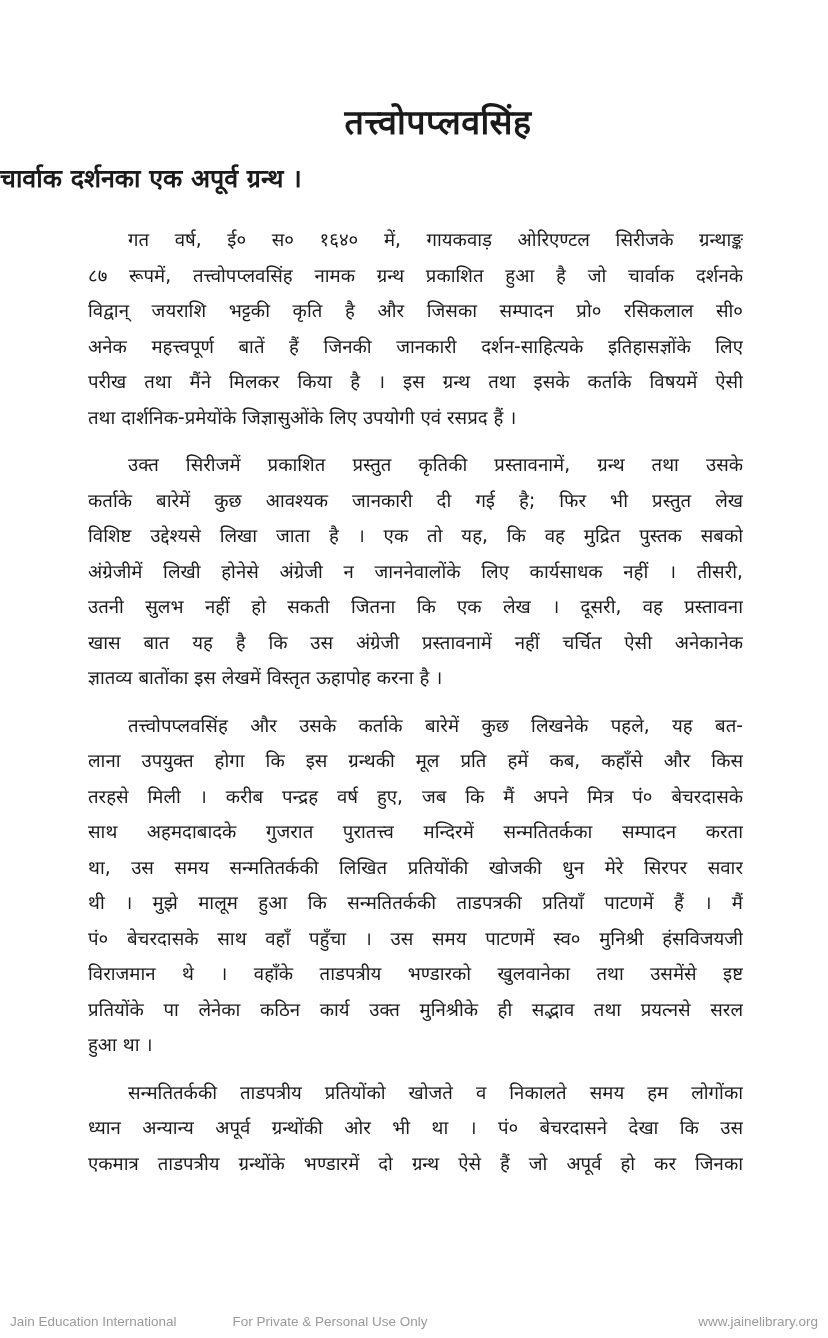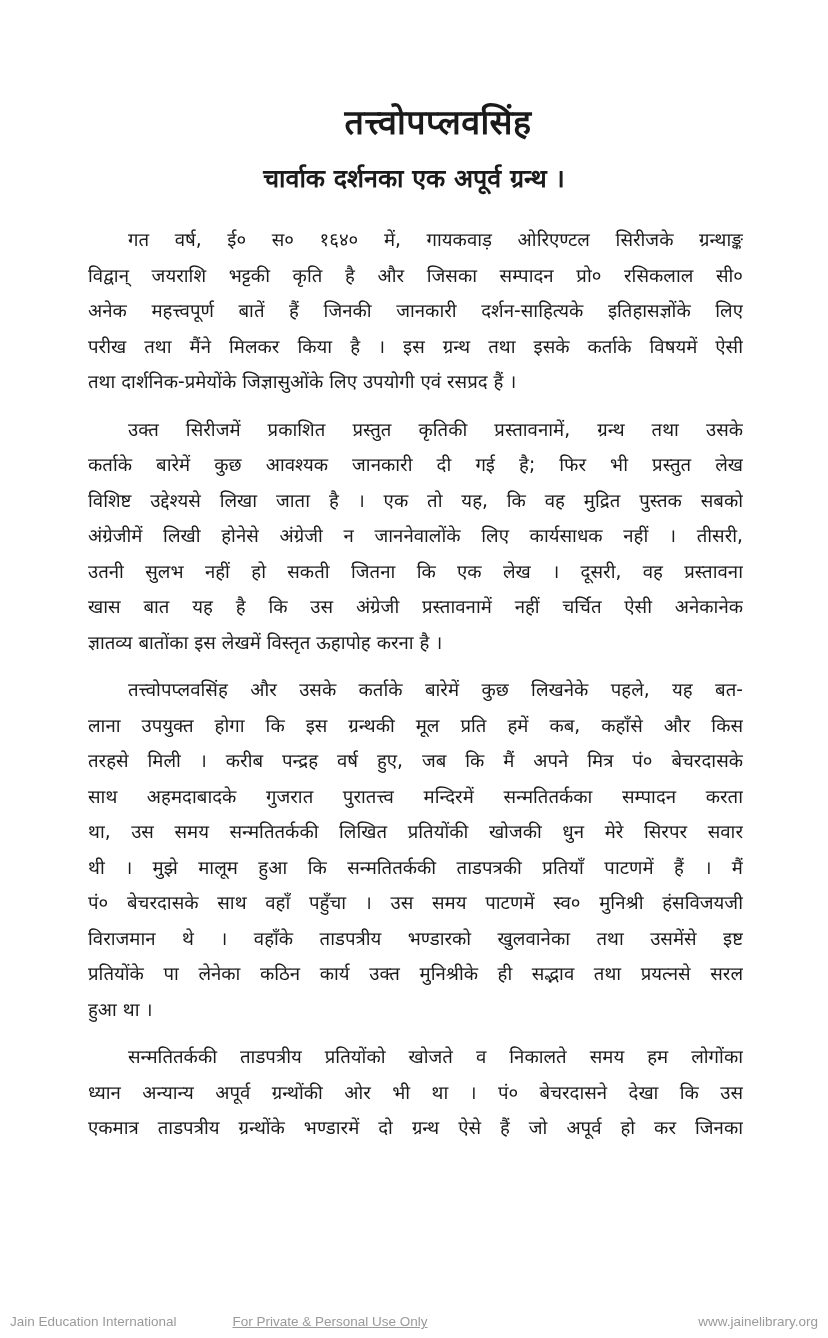--- a/index.html
+++ b/index.html
@@ -1,40 +1,41 @@
 <!DOCTYPE html>
 <html><head>
 <meta charset="utf-8">
 <style>
   html, body { margin: 0; padding: 0; background: #ffffff; }
   body { width: 828px; height: 1338px; position: relative; overflow: hidden; font-family: "DejaVu Sans", sans-serif; color: #1a1a1a; }
   .page { position: absolute; left: 0; top: 0; width: 828px; height: 1338px; }
   .title { position: absolute; top: 98px; left: 0; width: 828px; text-align: center; font-size: 34px; font-weight: bold; letter-spacing: 0.5px; margin-left: 24px; }
-  .subtitle { position: absolute; top: 160px; left: 0; width: 828px; text-align: center; font-size: 25px; font-weight: bold; }
+  .subtitle { position: absolute; top: 160px; left: 0; width: 828px; text-align: left; font-size: 25px; font-weight: bold; }
   .body { position: absolute; top: 218px; left: 88px; width: 655px; font-size: 18.6px; line-height: 35.5px; }
   .para { margin: 4px 0 12px 0; text-align: justify; }
   .line { display: block; white-space: nowrap; overflow: hidden; text-align-last: justify; text-align: justify; }
   .line.last { text-align-last: left; }
   .line.indent { padding-left: 40px; }
   .footer { position: absolute; top: 1296px; left: 0; width: 828px; height: 24px; font-family: "Liberation Sans", sans-serif; font-size: 13.5px; color: #9a9a9a; margin-top: 16px; }
   .footer span { position: absolute; top: 2px; }
   .f-left { left: 10px; }
-  .f-mid { left: 0; width: 660px; text-align: center; text-decoration: underline; }
+  .f-mid { left: 0; width: 660px; text-align: center; }
   .f-right { right: 10px; }
 </style>
 </head>
 <body>
 
 <div class="page">
   <div class="title">तत्त्वोपप्लवसिंह</div>
   <div class="subtitle">चार्वाक दर्शनका एक अपूर्व ग्रन्थ ।</div>
 
   <div class="body">
     <div class="para">
       <span class="line indent">गत वर्ष, ई० स० १६४० में,  गायकवाड़  ओरिएण्टल सिरीजके ग्रन्थाङ्क</span>
+      <span class="line">८७ रूपमें, तत्त्वोपप्लवसिंह नामक ग्रन्थ प्रकाशित हुआ है जो चार्वाक दर्शनके</span>
       <span class="line">विद्वान् जयराशि भट्टकी कृति है  और जिसका सम्पादन प्रो० रसिकलाल सी०</span>
       <span class="line">अनेक महत्त्वपूर्ण बातें हैं जिनकी जानकारी दर्शन-साहित्यके इतिहासज्ञोंके लिए</span>
       <span class="line">परीख तथा मैंने मिलकर किया है ।  इस ग्रन्थ तथा इसके कर्ताके विषयमें ऐसी</span>
       <span class="line last">तथा दार्शनिक-प्रमेयोंके जिज्ञासुओंके लिए उपयोगी एवं रसप्रद हैं ।</span>
     </div>
     <div class="para">
       <span class="line indent">उक्त सिरीजमें प्रकाशित प्रस्तुत कृतिकी प्रस्तावनामें, ग्रन्थ तथा उसके</span>
       <span class="line">कर्ताके बारेमें कुछ आवश्यक जानकारी दी गई है; फिर भी प्रस्तुत लेख</span>
       <span class="line">विशिष्ट उद्देश्यसे लिखा जाता है ।  एक तो यह, कि वह मुद्रित पुस्तक सबको</span>
       <span class="line">अंग्रेजीमें लिखी होनेसे अंग्रेजी न जाननेवालोंके लिए कार्यसाधक नहीं । तीसरी,</span>

